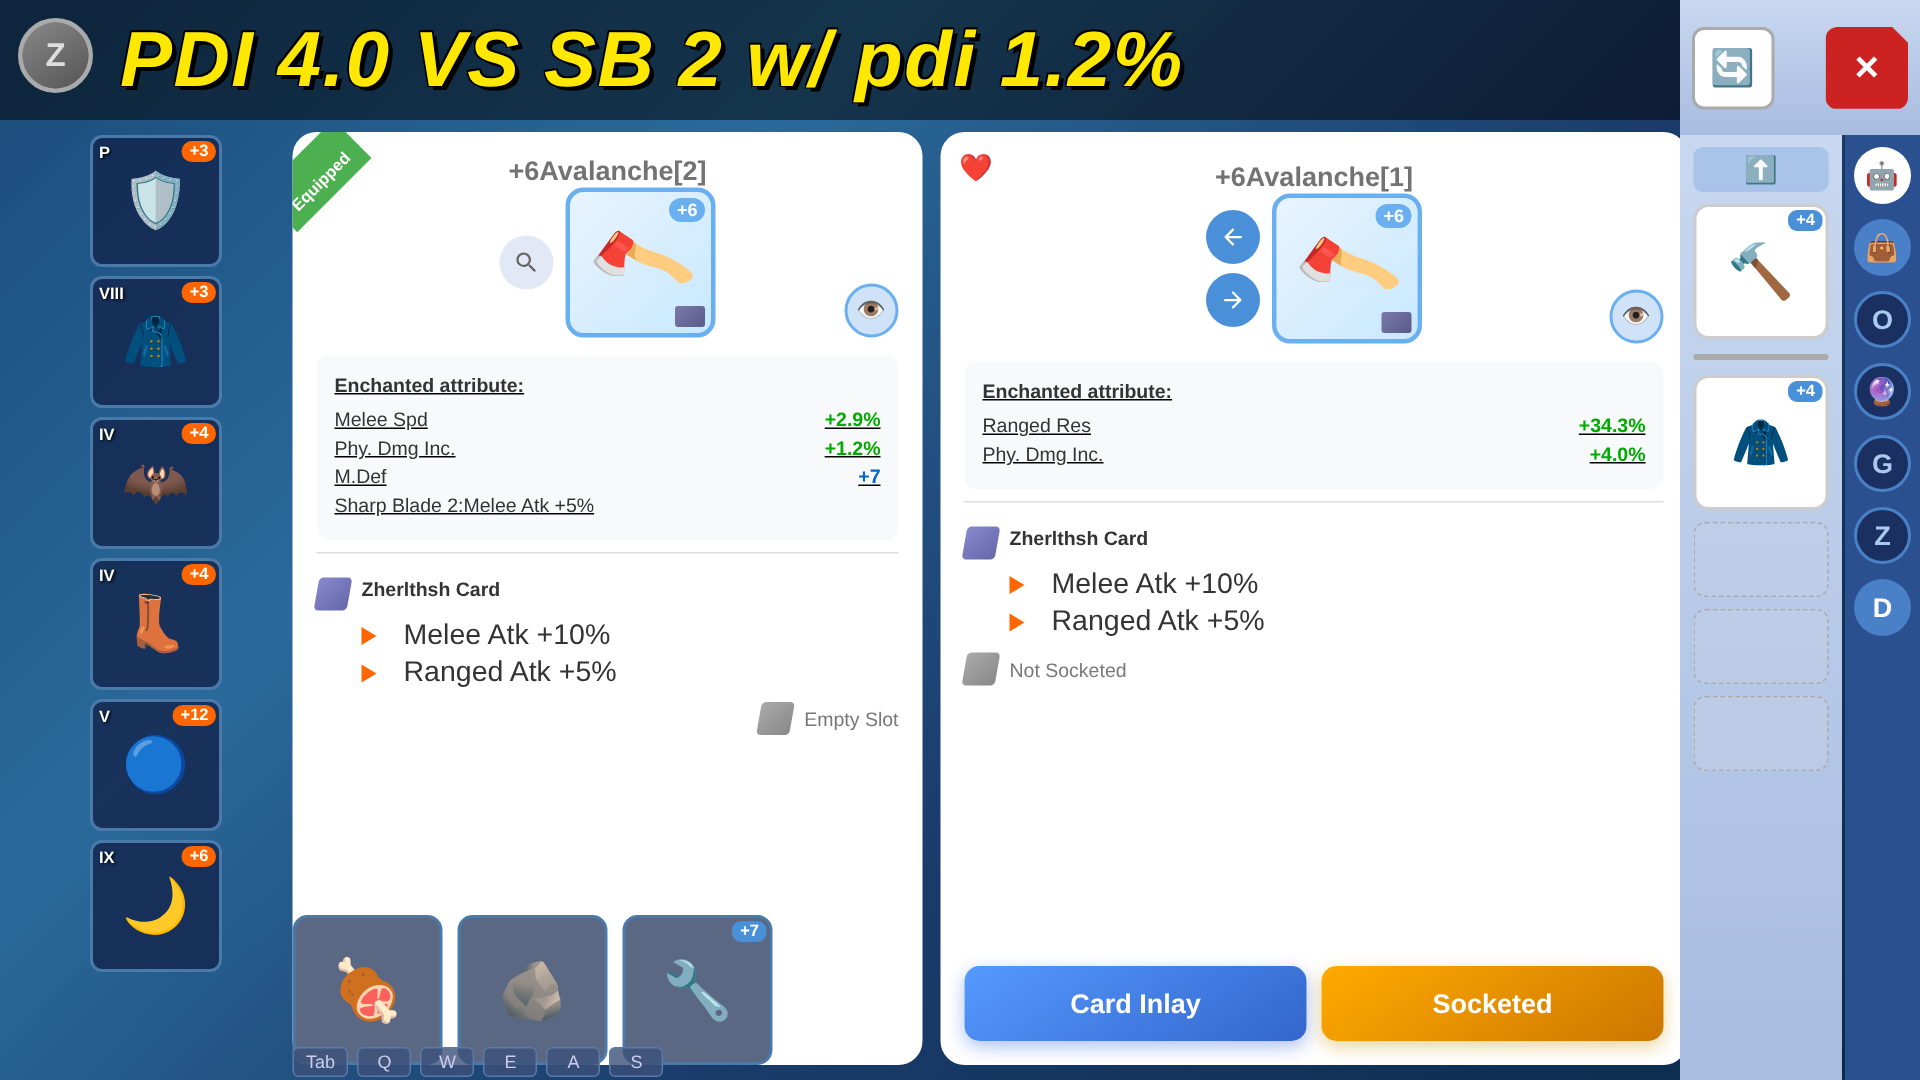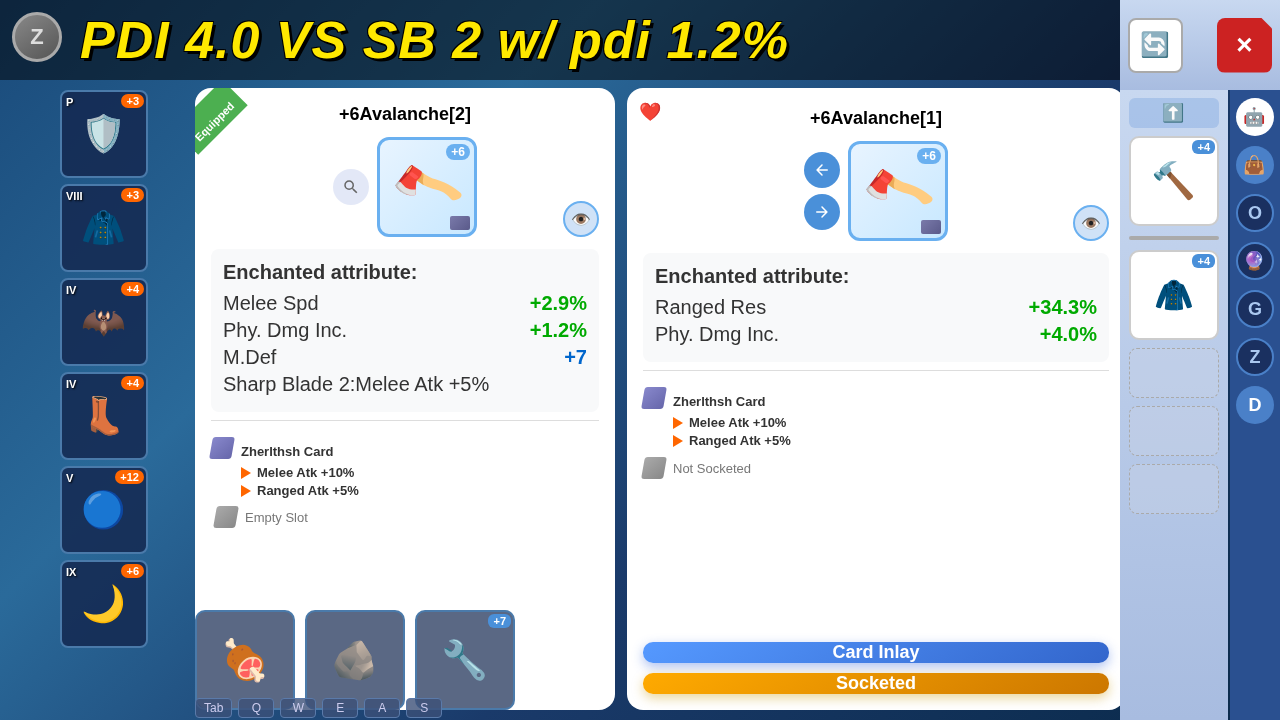--- a/index.html
+++ b/index.html
@@ -150,22 +150,21 @@
       padding: 18px 8px 6px 8px;
       transform: rotate(-45deg) translate(-22px, -6px);
       width: 70px;
       text-align: center;
     }
 
     .panel-title {
       text-align: center;
       font-size: 18px;
       font-weight: bold;
-      color: #000000;
-      margin-bottom: 12px;
+      color: #737373;
     }
 
     .weapon-image-container {
       display: flex;
       align-items: center;
       justify-content: center;
       margin-bottom: 12px;
       position: relative;
     }
 
@@ -215,21 +214,22 @@
       display: flex;
       align-items: center;
       justify-content: center;
       font-size: 16px;
     }
 
     .stats-section {
       background: #f8f9fa;
       border-radius: 8px;
       padding: 12px;
-      font-size: 20px;
+      font-size: 13px;
+      text-decoration: underline;
     }
 
     .stats-header {
       font-weight: bold;
       color: #333;
       margin-bottom: 8px;
     }
 
     .stat-row {
       display: flex;
@@ -248,21 +248,21 @@
       background: #ddd;
       margin: 8px 0;
     }
 
     .card-section {
       margin-top: 8px;
     }
 
     .card-row {
       display: flex;
-      align-items: flex-end;
+      align-items: flex-start;
       gap: 8px;
       margin-bottom: 6px;
     }
 
     .card-icon {
       width: 22px;
       height: 22px;
       background: linear-gradient(135deg, #8888cc, #6666aa);
       border-radius: 3px;
       transform: skewX(-10deg);
@@ -271,26 +271,25 @@
 
     .card-name {
       font-weight: bold;
       color: #333;
       font-size: 13px;
     }
 
     .card-effect {
       display: flex;
       align-items: center;
-      gap: 6px;
+      gap: 18px;
       margin-left: 30px;
       margin-bottom: 3px;
-      font-size: 13px;
+      font-size: 19px;
       color: #333;
-      font-weight: bold;
     }
 
     .bullet {
       width: 0;
       height: 0;
       border-top: 6px solid transparent;
       border-bottom: 6px solid transparent;
       border-left: 10px solid #ff6600;
       flex-shrink: 0;
     }
@@ -333,21 +332,20 @@
       color: #cc0000;
     }
 
     
     .bottom-tabs {
       display: flex;
       gap: 10px;
       margin-top: auto;
       padding-top: 10px;
       position: relative;
-      flex-direction: column;
     }
 
     .tab-btn {
       flex: 1;
       height: 50px;
       border-radius: 10px;
       border: none;
       font-size: 18px;
       font-weight: bold;
       cursor: pointer;
@@ -637,21 +635,21 @@
         <span class="card-name">Zherlthsh Card</span>
       </div>
       <div class="card-effect">
         <div class="bullet"></div>
         <span>Melee Atk +10%</span>
       </div>
       <div class="card-effect">
         <div class="bullet"></div>
         <span>Ranged Atk +5%</span>
       </div>
-      <div class="empty-slot" style="margin-top:8px; margin-left:4px;">
+      <div class="empty-slot" style="margin-top:8px; margin-left:16px;justify-content:flex-end;">
         <div class="empty-slot-icon"></div>
         <span>Empty Slot</span>
       </div>
     </div>
   </div>
 
   <div class="right-panel">
     <div style="position:absolute; top:10px; left:10px;">
       <span class="heart-icon">❤️</span>
     </div>

